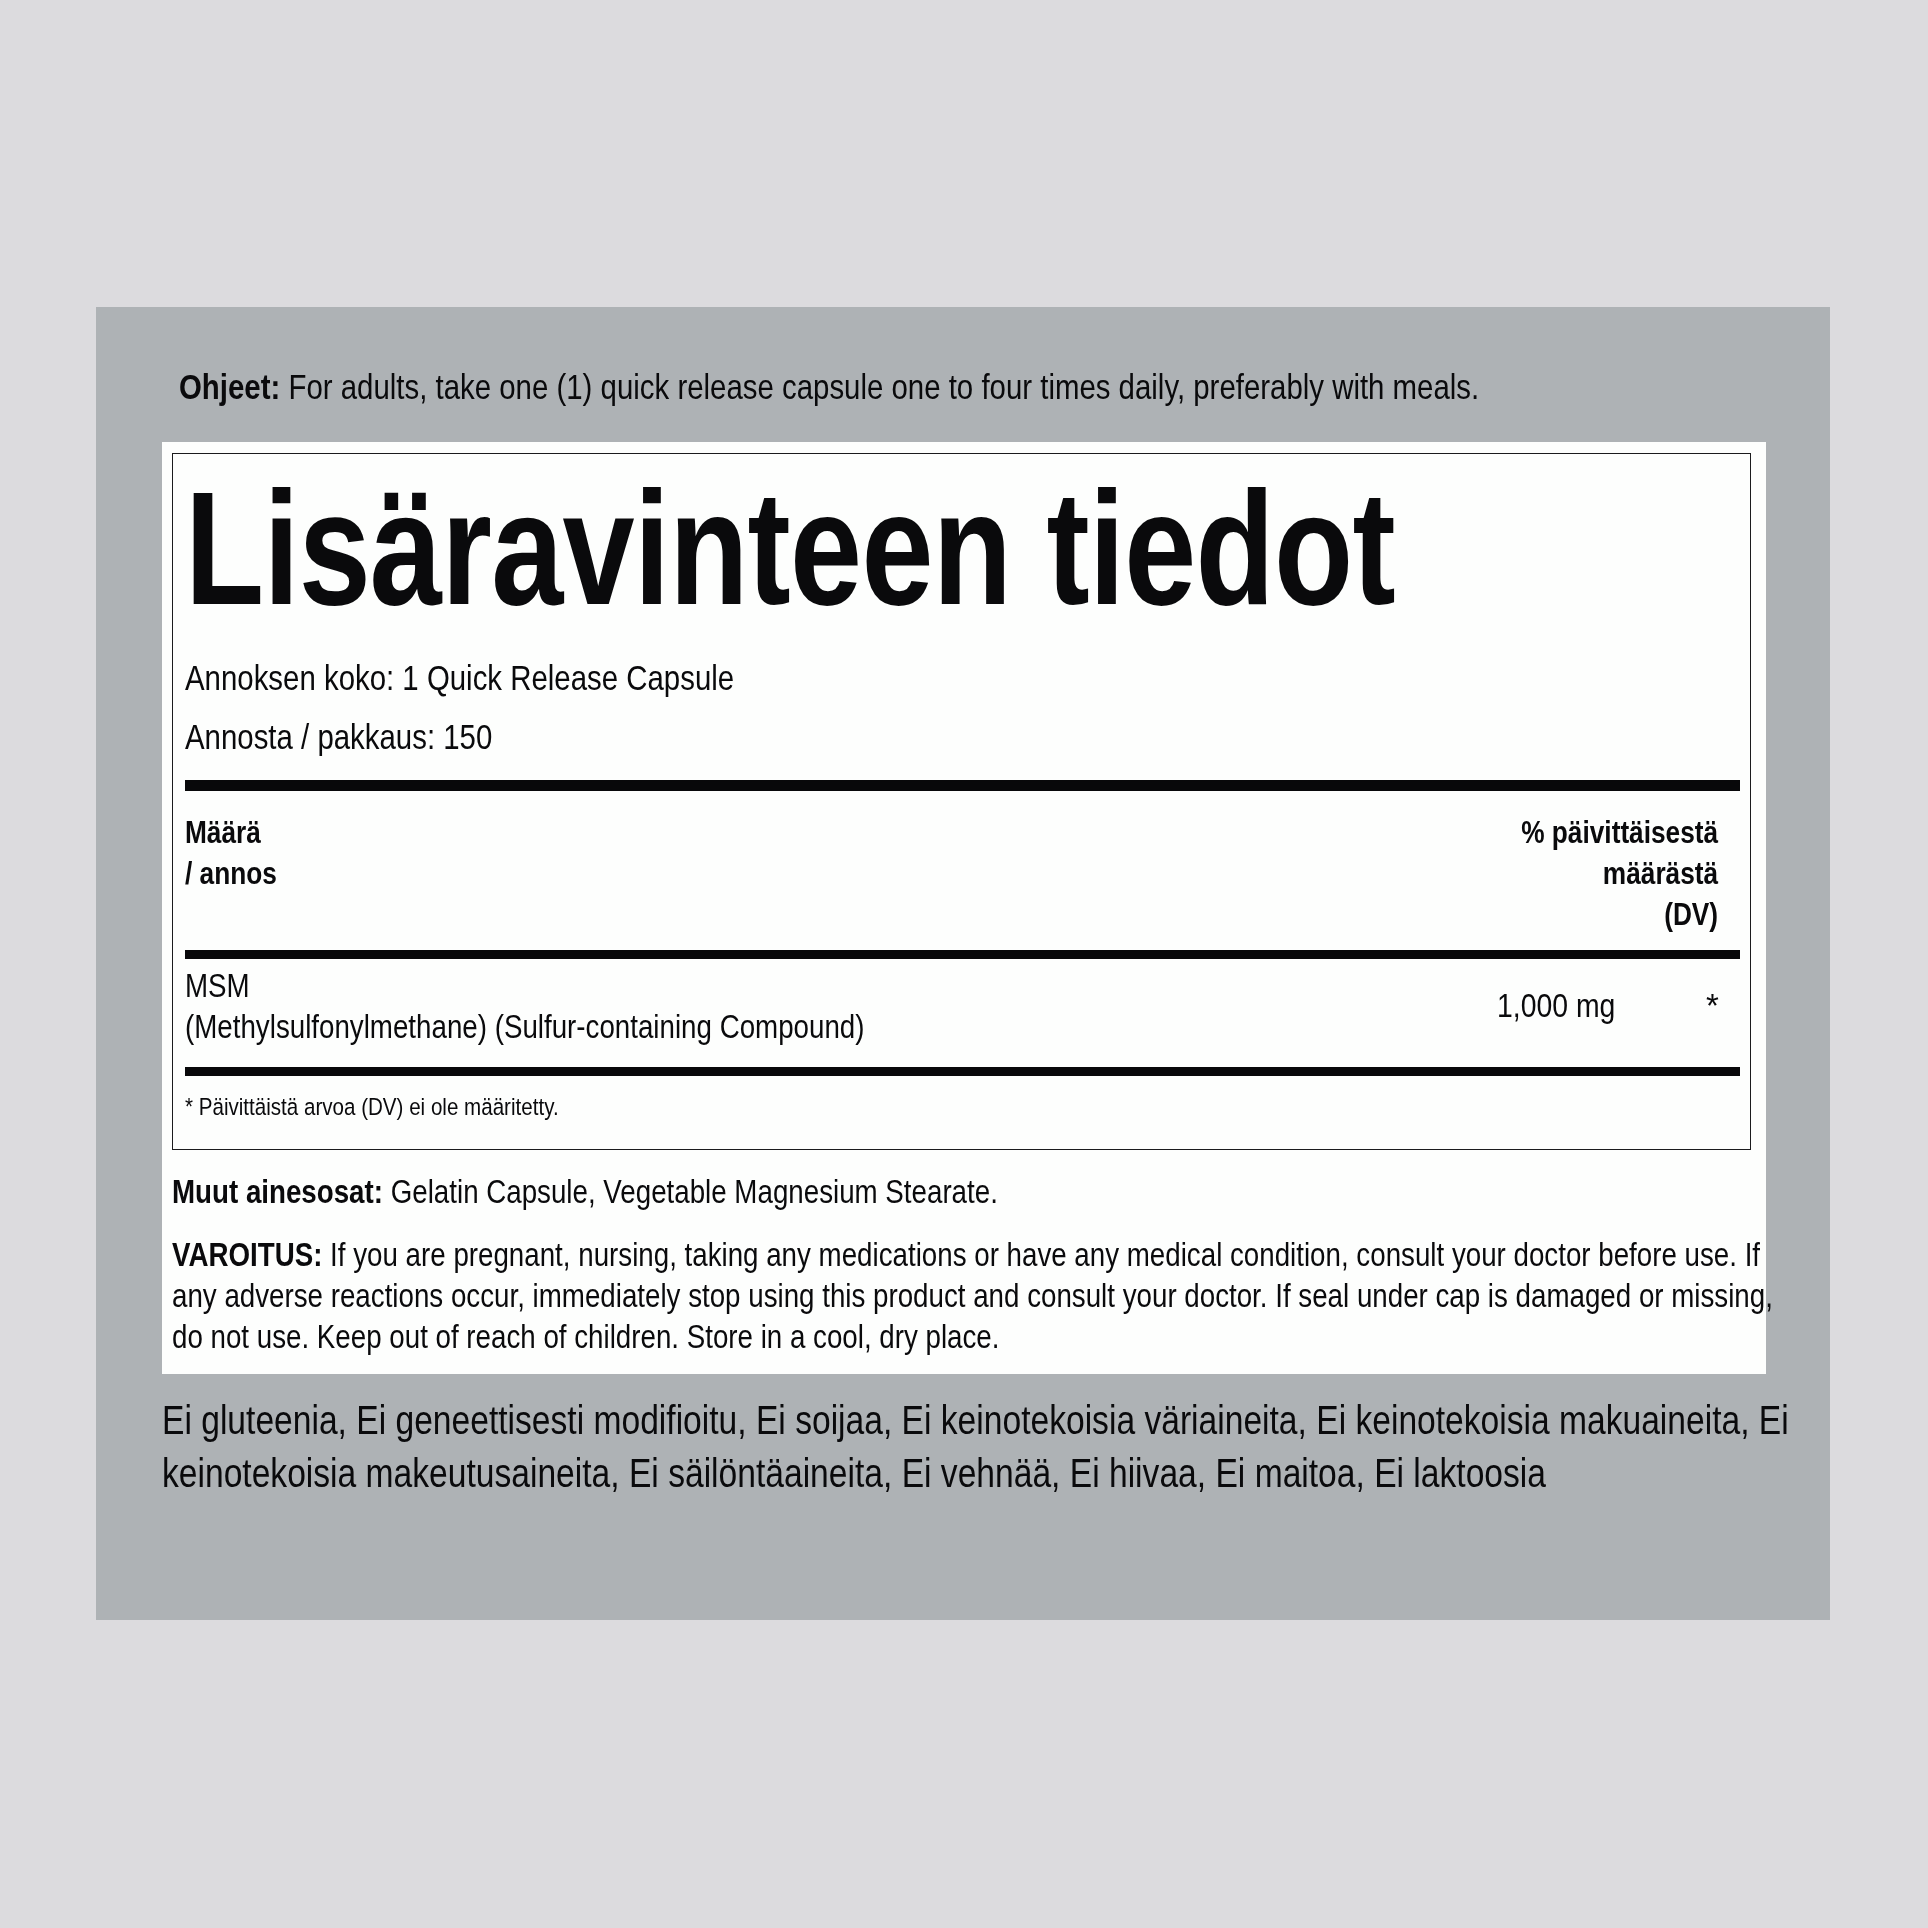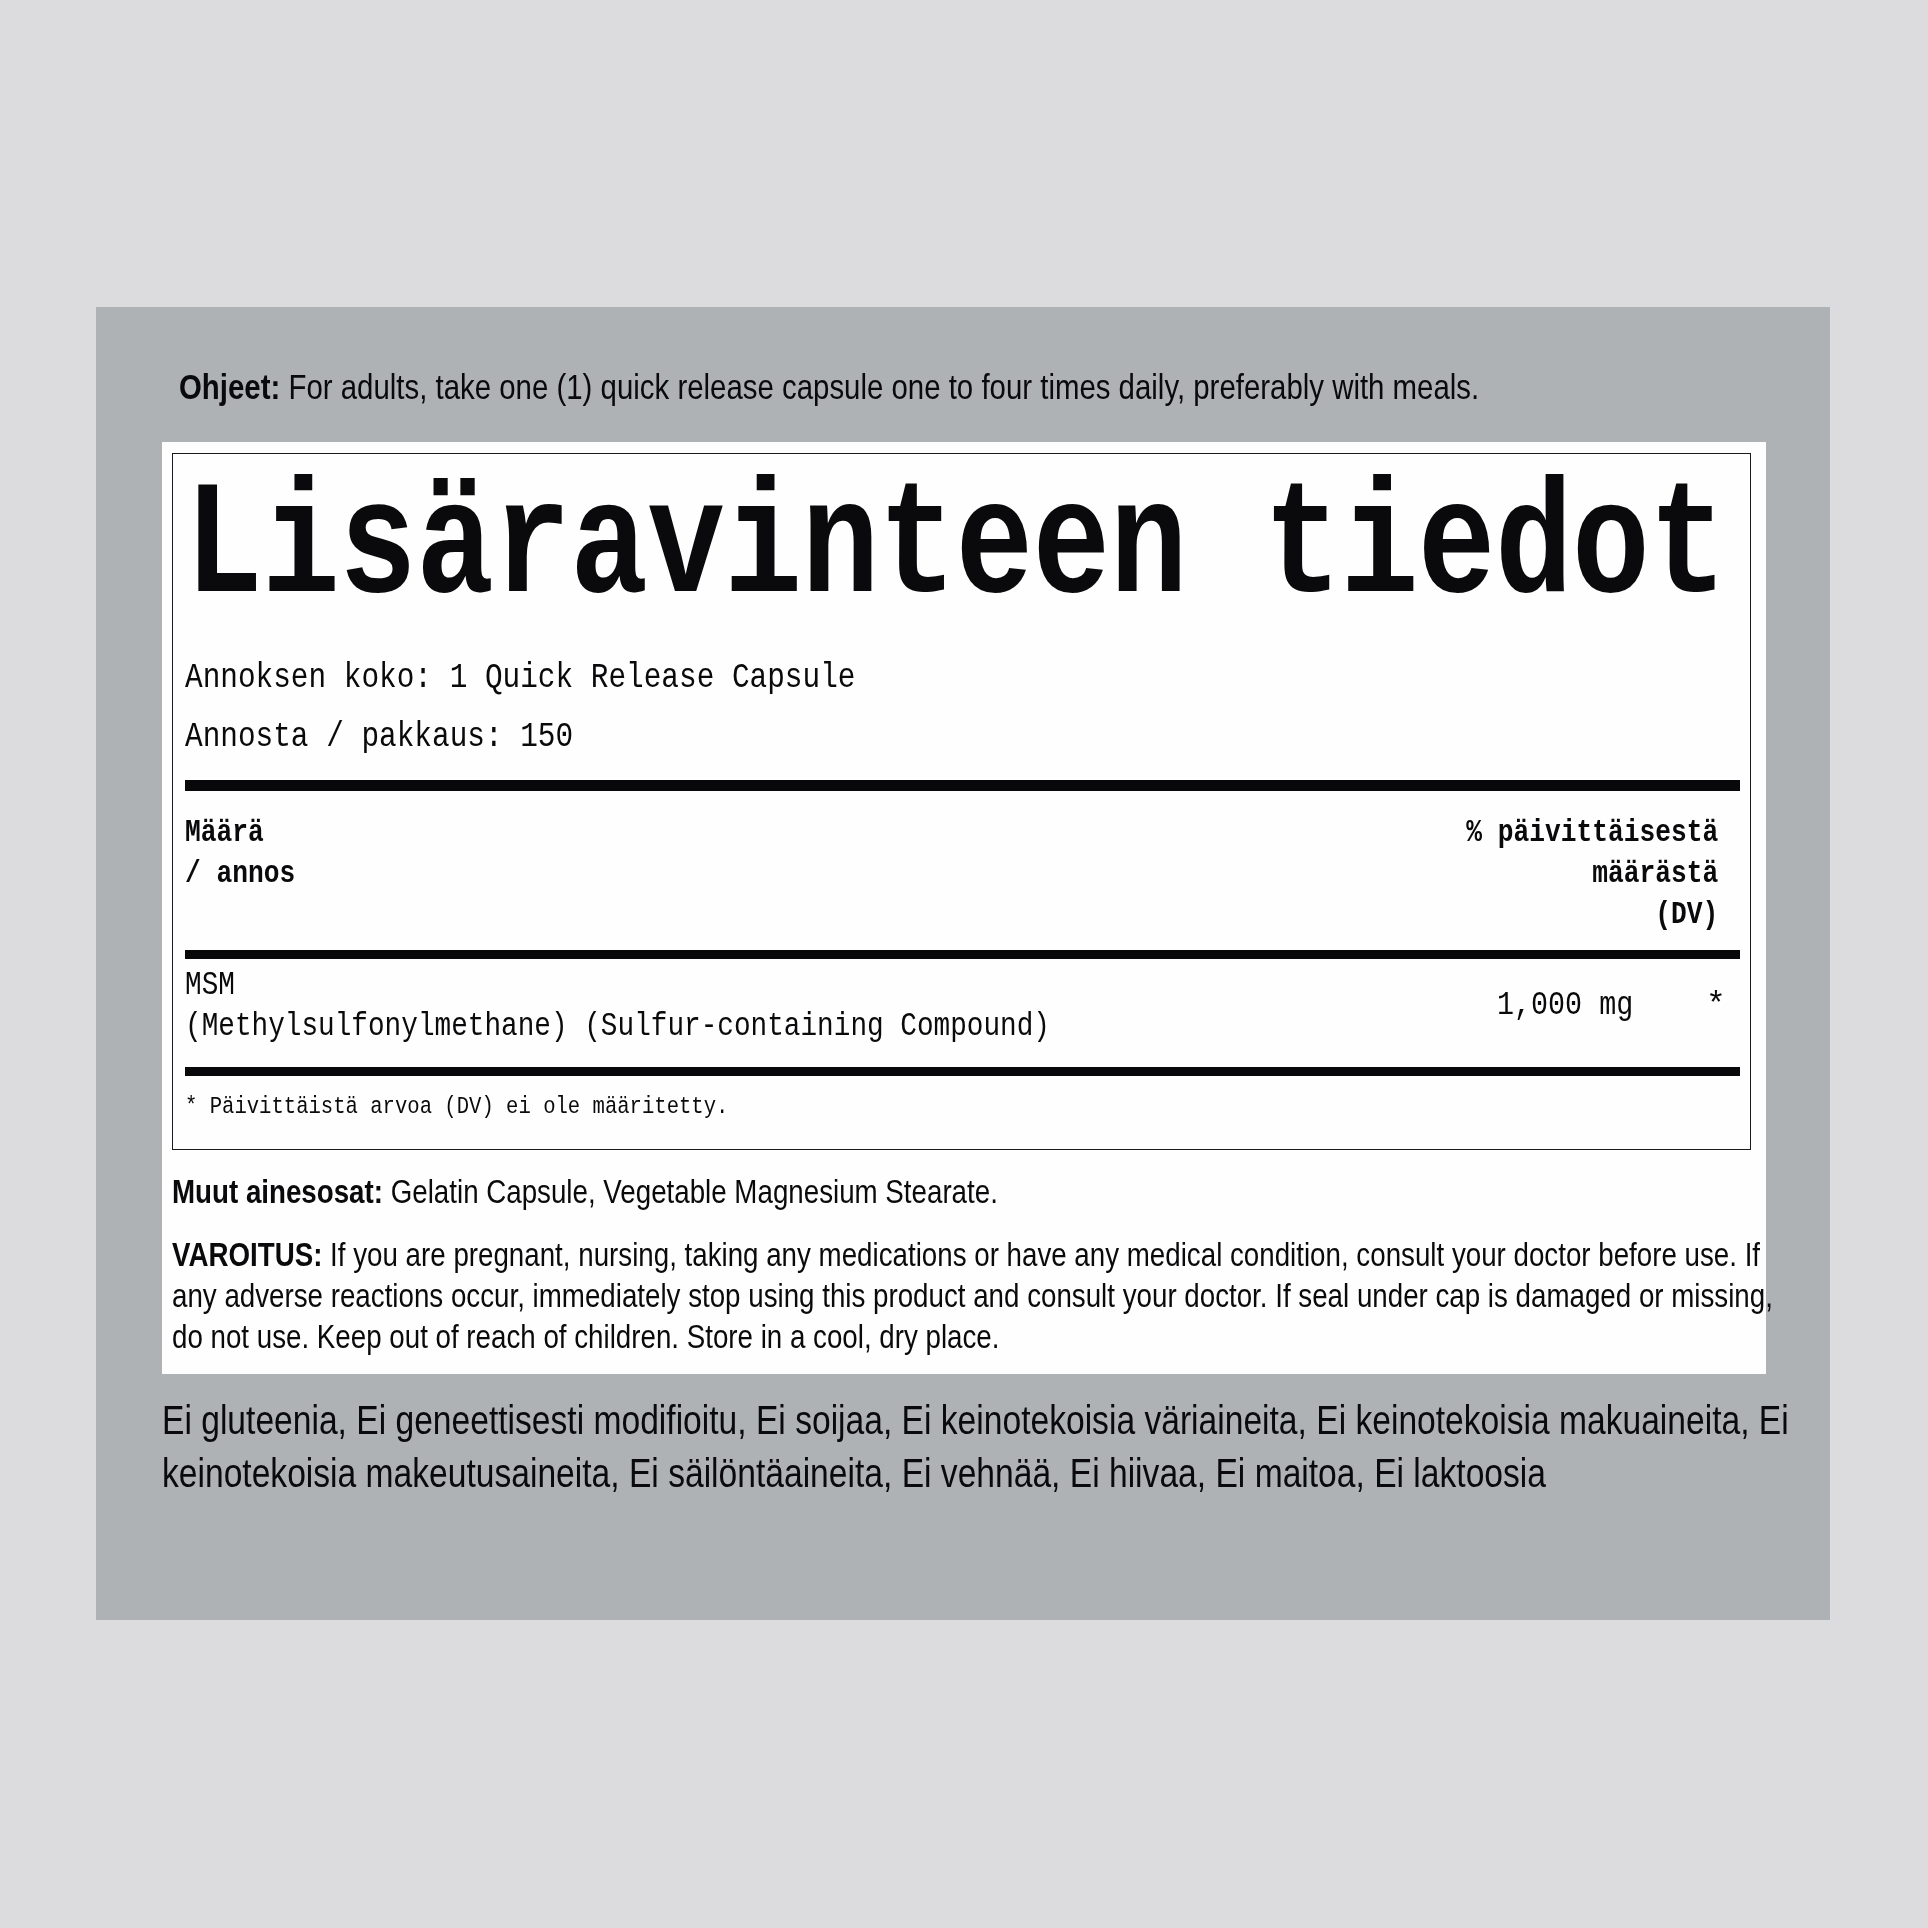--- a/index.html
+++ b/index.html
@@ -25,21 +25,20 @@
     .white {
       position: absolute; left: 162px; top: 442px;
       width: 1604px; height: 932px;
       background: #fdfefd;
     }
     .box {
       position: absolute; left: 172px; top: 453px;
       width: 1577px; height: 695px;
       border: 1.9px solid #1b1b1d;
       background: #fdfefd;
-      font-family: Liberation Mono, monospace;
     }
     .title {
       position: absolute; left: 12.2px; top: 9.4px;
       font-size: 162px; font-weight: bold; white-space: nowrap;
       letter-spacing: -0.9px;
       transform: scaleX(0.80); transform-origin: left top;
       line-height: 1.05;
     }
     .serving {
       position: absolute; left: 12.2px; font-size: 35px; white-space: nowrap;

